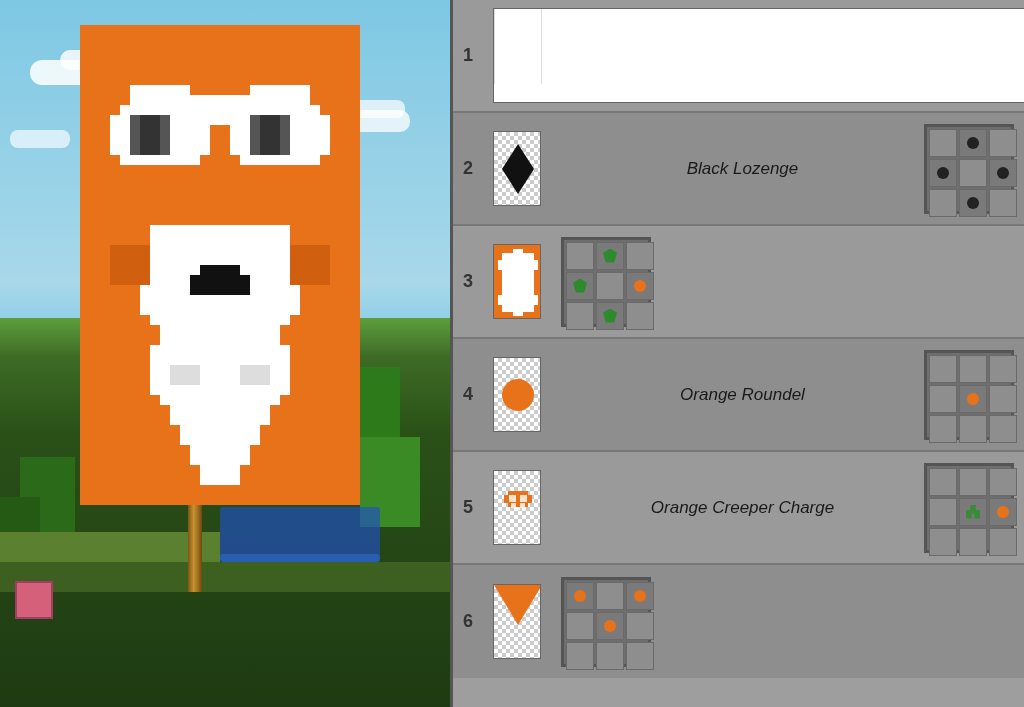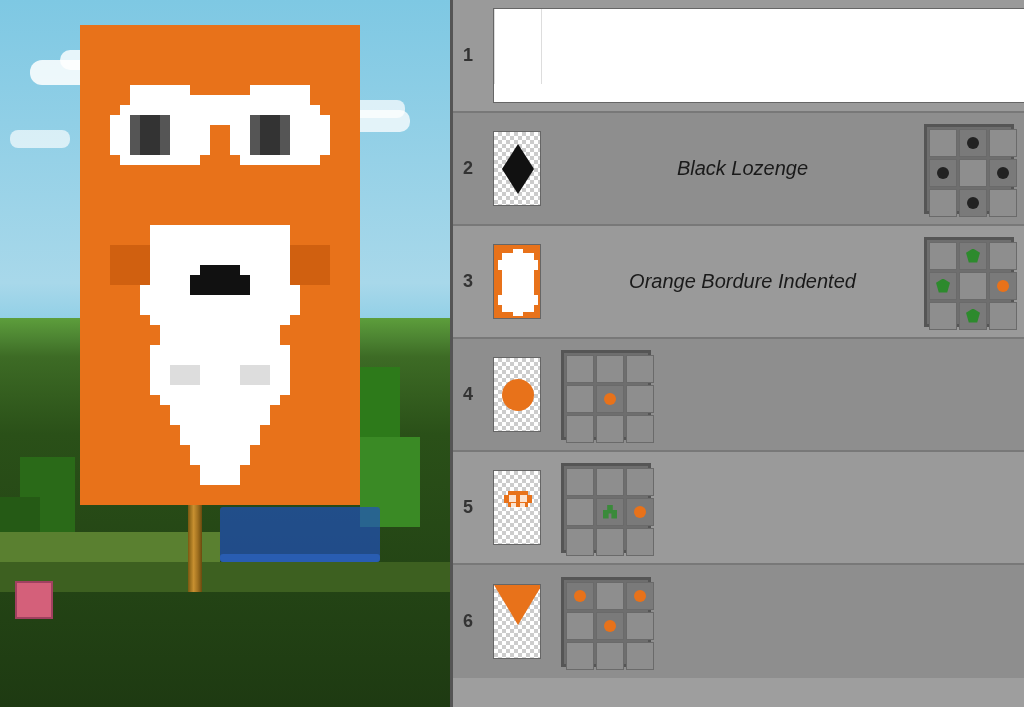--- a/index.html
+++ b/index.html
@@ -62,21 +62,21 @@
       flex-shrink: 0;
       margin-right: 20px;
       border: 1px solid #666;
       background: white;
       overflow: hidden;
       position: relative;
     }
 
     .step-name {
       flex: 1;
-      font-size: 20px;
+      font-size: 17px;
       color: #1a1a1a;
       font-style: italic;
       font-weight: 500;
       text-align: center;
     }
 
     
     .crafting-grid {
       width: 90px;
       height: 90px;
@@ -253,21 +253,20 @@
         <rect x="0" y="67" width="48" height="8" fill="#E8721A"></rect>
 
         <rect x="4" y="15" width="10" height="10" fill="white"></rect>
         <rect x="4" y="50" width="10" height="10" fill="white"></rect>
         <rect x="34" y="15" width="10" height="10" fill="white"></rect>
         <rect x="34" y="50" width="10" height="10" fill="white"></rect>
         <rect x="19" y="4" width="10" height="8" fill="white"></rect>
         <rect x="19" y="63" width="10" height="8" fill="white"></rect>
       </svg>
     </div>
-    <span class="step-name">Orange Bordure Indented</span>
     <div class="crafting-grid">
       <div class="grid-cell"></div>
       <div class="grid-cell has-item">
           <div style="width:14px;height:14px;background:#2d8a2d;clip-path:polygon(50% 0%,100% 30%,80% 100%,20% 100%,0% 30%);"></div>
         </div>
       <div class="grid-cell"></div>
       <div class="grid-cell has-item">
           <div style="width:14px;height:14px;background:#2d8a2d;clip-path:polygon(50% 0%,100% 30%,80% 100%,20% 100%,0% 30%);"></div>
         </div>
       <div class="grid-cell"></div>
@@ -282,20 +281,21 @@
     </div>
   </div>
 
   <div class="recipe-row">
     <span class="step-number">4</span>
     <div class="pattern-preview checker">
       <svg viewBox="0 0 48 75" width="48" height="75">
         <circle cx="24" cy="37" r="16" fill="#E8721A"></circle>
       </svg>
     </div>
+    <span class="step-name">Orange Roundel</span>
     <div class="crafting-grid">
       <div class="grid-cell"></div>
       <div class="grid-cell"></div>
       <div class="grid-cell"></div>
       <div class="grid-cell"></div>
       <div class="grid-cell has-item">
           <div style="width:12px;height:12px;background:#E8721A;border-radius:50%;"></div>
         </div>
       <div class="grid-cell"></div>
       <div class="grid-cell"></div>
@@ -313,20 +313,21 @@
         <rect x="10" y="24" width="28" height="8" fill="#E8721A"></rect>
 
         <rect x="15" y="24" width="7" height="7" fill="white" opacity="0.8"></rect>
         <rect x="26" y="24" width="7" height="7" fill="white" opacity="0.8"></rect>
 
         <rect x="17" y="32" width="5" height="5" fill="white" opacity="0.8"></rect>
         <rect x="26" y="32" width="5" height="5" fill="white" opacity="0.8"></rect>
         <rect x="22" y="36" width="4" height="3" fill="white" opacity="0.8"></rect>
       </svg>
     </div>
+    <span class="step-name">Orange Creeper Charge</span>
     <div class="crafting-grid">
       <div class="grid-cell"></div>
       <div class="grid-cell"></div>
       <div class="grid-cell"></div>
       <div class="grid-cell"></div>
       <div class="grid-cell has-item">
         <div style="width:14px;height:14px;background:#3a8a3a;clip-path:polygon(30% 0%,70% 0%,70% 40%,100% 40%,100% 100%,60% 100%,60% 65%,40% 65%,40% 100%,0% 100%,0% 40%,30% 40%);"></div>
       </div>
       <div class="grid-cell has-item">
           <div style="width:12px;height:12px;background:#E8721A;border-radius:50%;"></div>

